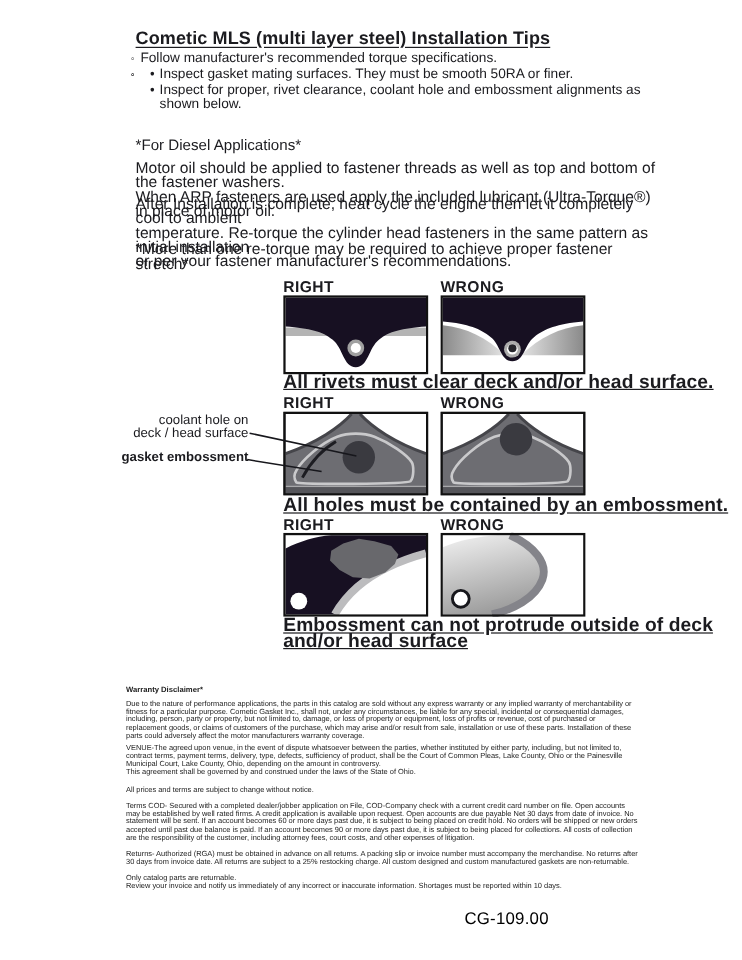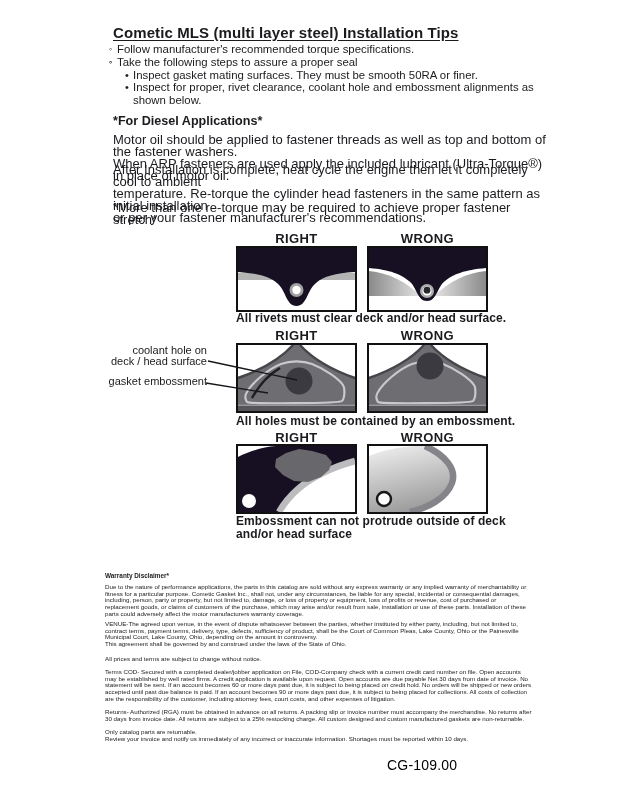--- a/index.html
+++ b/index.html
@@ -10,27 +10,27 @@
   .abs{position:absolute;}
   .doc-title{
     left:113px;top:24px;font-size:15px;font-weight:700;
     text-decoration:underline;text-underline-offset:2px;letter-spacing:.1px;
   }
   .bullets{left:109px;top:43px;width:460px;font-size:11.4px;line-height:12.8px;}
   .bline{position:relative;padding-left:8px;}
   .bline .mark{position:absolute;left:0;top:0;font-size:9px;line-height:12.8px;}
   .sub{margin-left:16px;}
   .sub .mark{font-size:11px;}
-  .h2{left:113px;top:114px;font-size:12.6px;font-weight:700;}
+  .h2{left:113px;top:114px;font-size:12.6px;font-weight:400;}
   .para{left:113px;width:440px;font-size:13px;line-height:11.9px;white-space:pre-line;}
   .p1{top:134px;} .p2{top:164px;} .note{top:202px;}
-  .dlabel{width:121px;text-align:center;font-size:13px;font-weight:700;letter-spacing:.4px;}
+  .dlabel{width:121px;text-align:left;font-size:13px;font-weight:700;letter-spacing:.4px;}
   .panel{width:121px;}
   .panel svg{display:block;}
-  .caption{font-size:12px;font-weight:700;line-height:13px;white-space:pre-line;letter-spacing:.1px;}
+  .caption{font-size:16px;font-weight:700;line-height:13px;white-space:pre-line;letter-spacing:.1px;text-decoration:underline;}
   .sidelabel{width:107px;text-align:right;font-size:11px;line-height:11.3px;white-space:pre-line;}
   .legal{left:105px;width:427px;font-size:6.2px;line-height:6.7px;color:#222;white-space:pre-line;}
   .legal-h{left:105px;top:572px;font-size:6.4px;font-weight:700;color:#222;}
   .pagenum{left:387px;top:757px;font-size:14px;letter-spacing:.2px;color:#000000;}
   .overlay{pointer-events:none;z-index:5;}
 </style>
 </head>
 <body>
 
 <div id="page">
@@ -40,21 +40,20 @@
   <div class="abs bullets">
     <div class="bline">
       <span class="mark">◦</span>
       <span>Follow manufacturer's recommended torque specifications.</span>
     </div>
     <div class="bline">
       <span class="mark">◦</span>
     </div>
     <div class="bline">
       <span class="mark">◦</span>
-      <span>Take the following steps to assure a proper seal</span>
     </div>
     <div class="bline sub">
       <span class="mark">•</span>
       <span>Inspect gasket mating surfaces.  They must be smooth 50RA or finer.</span>
     </div>
     <div class="bline sub">
       <span class="mark">•</span>
       <span>Inspect for proper, rivet clearance, coolant hole and embossment alignments as shown below.</span>
     </div>
   </div>
@@ -104,21 +103,21 @@
     </svg>
   </div>
 
   <div class="abs caption" style="left:236px;top:312px;">All rivets must clear deck and/or head surface.</div>
 
   <div class="abs dlabel" style="left:236px;top:328px;">RIGHT</div>
   <div class="abs dlabel" style="left:367px;top:328px;">WRONG</div>
 
   <div class="abs sidelabel" style="left:100px;top:345px;">coolant hole on
 deck / head surface</div>
-  <div class="abs sidelabel" style="left:100px;top:376px;">gasket embossment</div>
+  <div class="abs sidelabel" style="left:100px;top:376px;font-weight:bold;">gasket embossment</div>
 
   <div class="abs panel" style="left:236px;top:343px;">
     <svg width="121" height="70" viewBox="0 0 121 70">
       <rect x="0" y="0" width="121" height="70" fill="#6d6d72"></rect>
       <rect x="2" y="63" width="117" height="5" fill="#55555a"></rect>
       <line x1="2" y1="62.3" x2="119" y2="62.3" stroke="#a8a8aa" stroke-width="1.1"></line>
       <path d="M2,2 H57 C47,13 28,26 2,35 Z" fill="#ffffff"></path>
       <path d="M57,2 C47,13 28,26 2,35" fill="none" stroke="#45454a" stroke-width="2.5"></path>
       <path d="M119,2 H64 C74,13 93,26 119,35 Z" fill="#ffffff"></path>
       <path d="M64,2 C74,13 93,26 119,35" fill="none" stroke="#45454a" stroke-width="2.5"></path>

